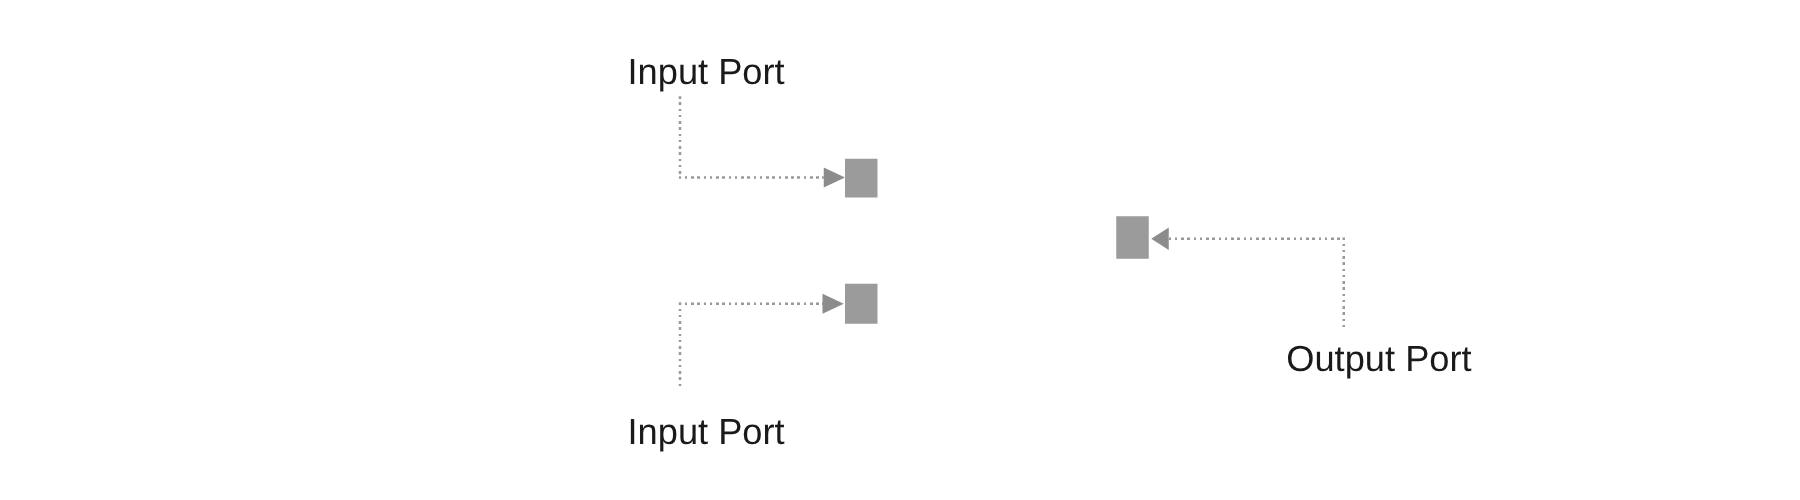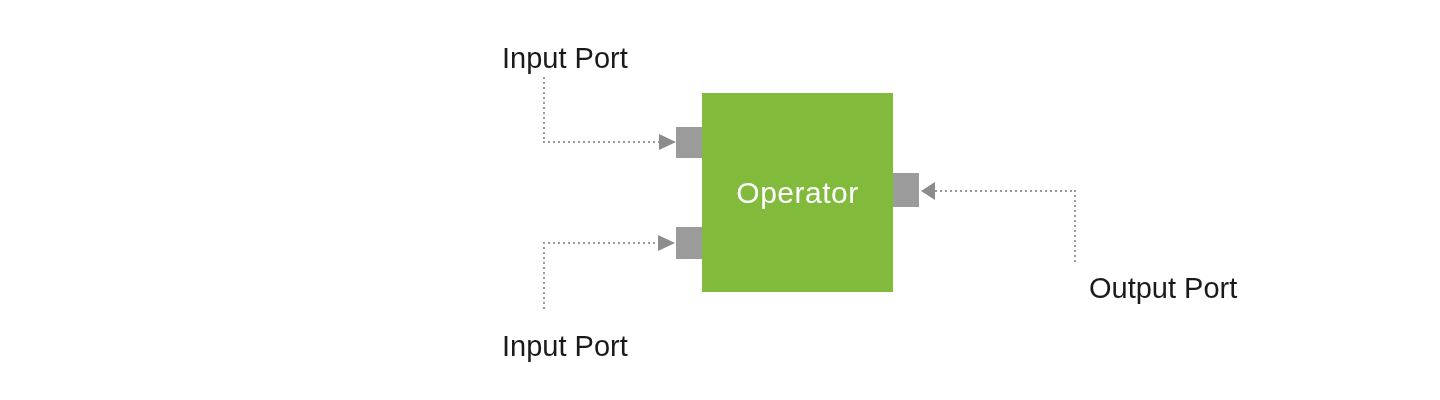--- a/index.html
+++ b/index.html
@@ -65,21 +65,21 @@
   .port-label {
     position: absolute;
     color: var(--label-black, #1a1a1a);
     font-size: 29px;
     line-height: 1;
     white-space: nowrap;
     margin-left: 24px;
   }
   #label-input-top  { left: 478px; top: 44px;  }
   #label-input-bottom { left: 478px; top: 332px; }
-  #label-output { left: 1065px; top: 274px; }
+  #label-output { left: 1005px; top: 274px; }
 </style>
 </head>
 <body>
 
 <div id="canvas">
 
   <div class="dot-v" style="left:543px; top:77px; height:65px;"></div>
   <div class="dot-h" style="left:543px; top:141px; width:116px;"></div>
   <div class="arrow-right" style="left:659px; top:134px;"></div>
 
@@ -88,21 +88,18 @@
   <div class="arrow-right" style="left:658px; top:235px;"></div>
 
   <div class="dot-h" style="left:935px; top:190px; width:140px;"></div>
   <div class="dot-v" style="left:1074px; top:190px; height:72px;"></div>
   <div class="arrow-left" style="left:921px; top:182px;"></div>
 
   <div class="port" style="left:676px; top:127px; width:26px; height:31px;"></div>
   <div class="port" style="left:676px; top:227px; width:26px; height:32px;"></div>
   <div class="port" style="left:893px; top:173px; width:26px; height:34px;"></div>
 
-  <div id="operator">
-    <span>Operator</span>
-  </div>
 
   <div class="port-label" id="label-input-top">Input Port</div>
   <div class="port-label" id="label-input-bottom">Input Port</div>
   <div class="port-label" id="label-output">Output Port</div>
 
 </div>
 
 </body></html>

